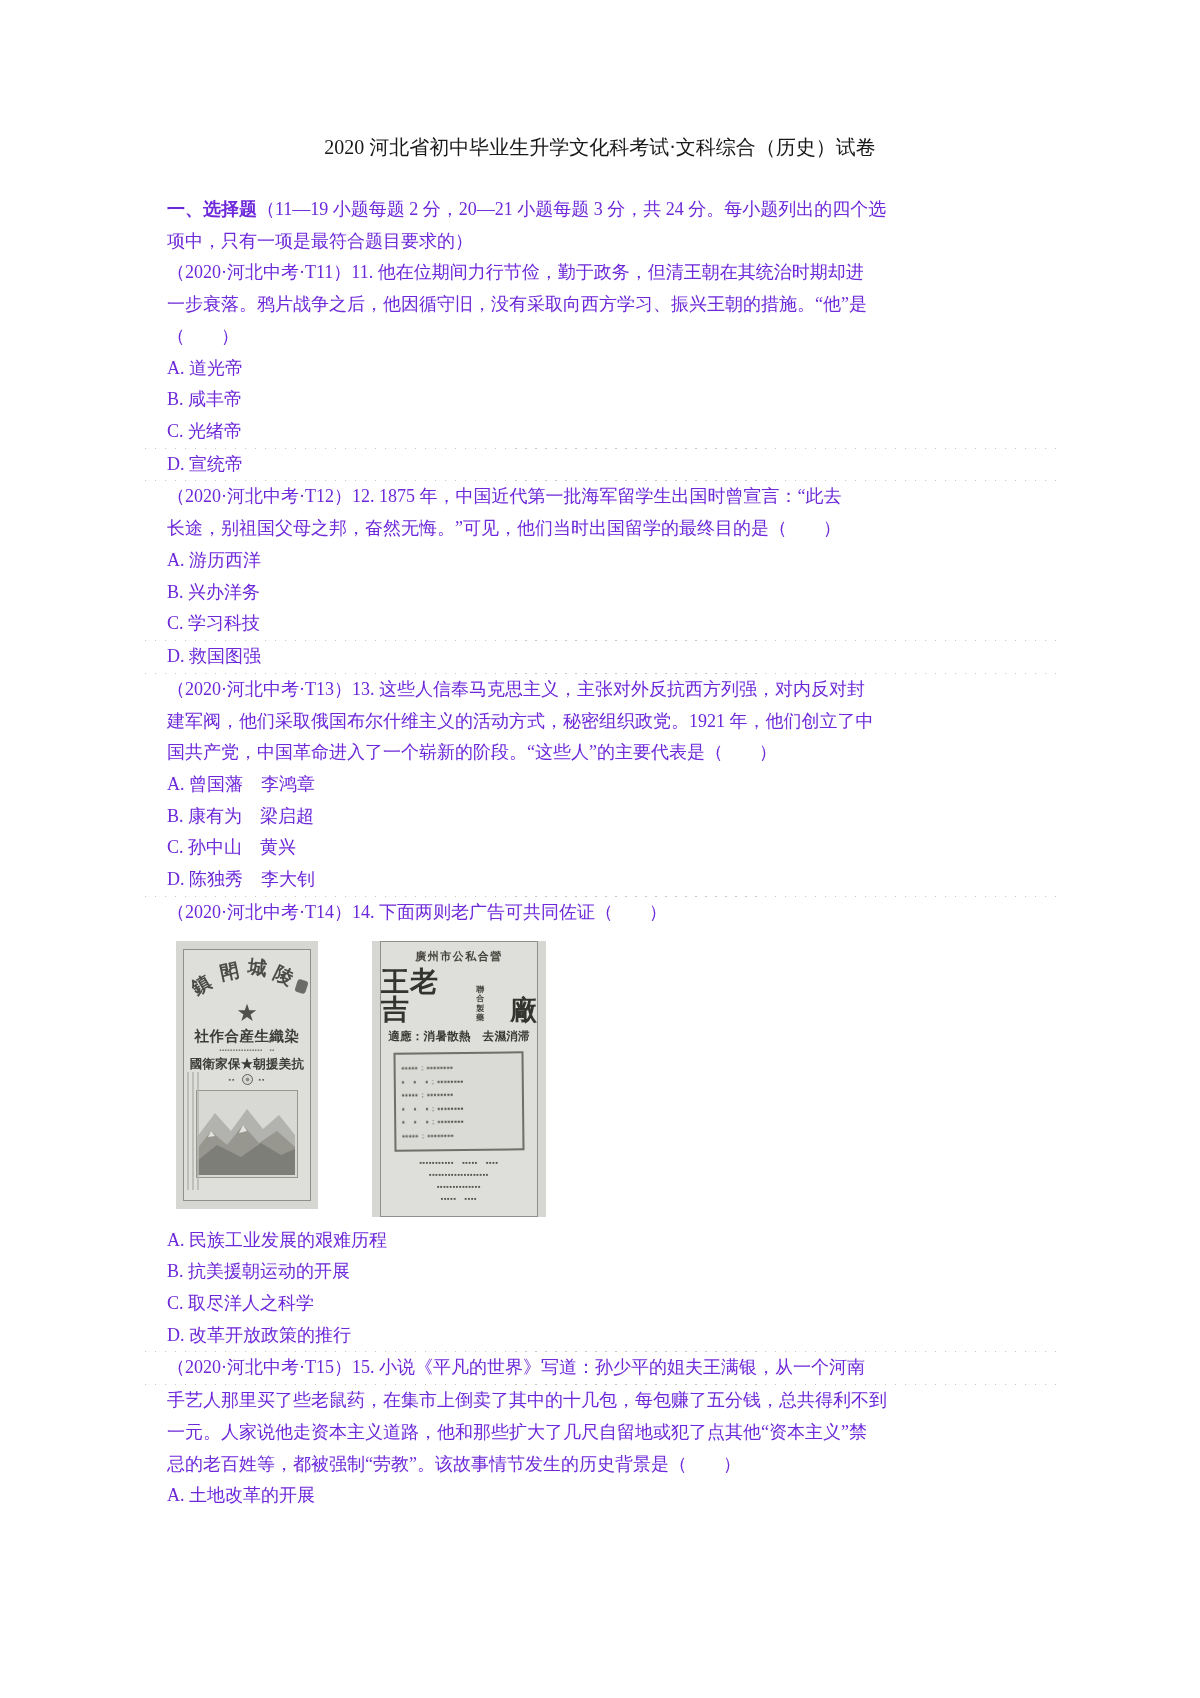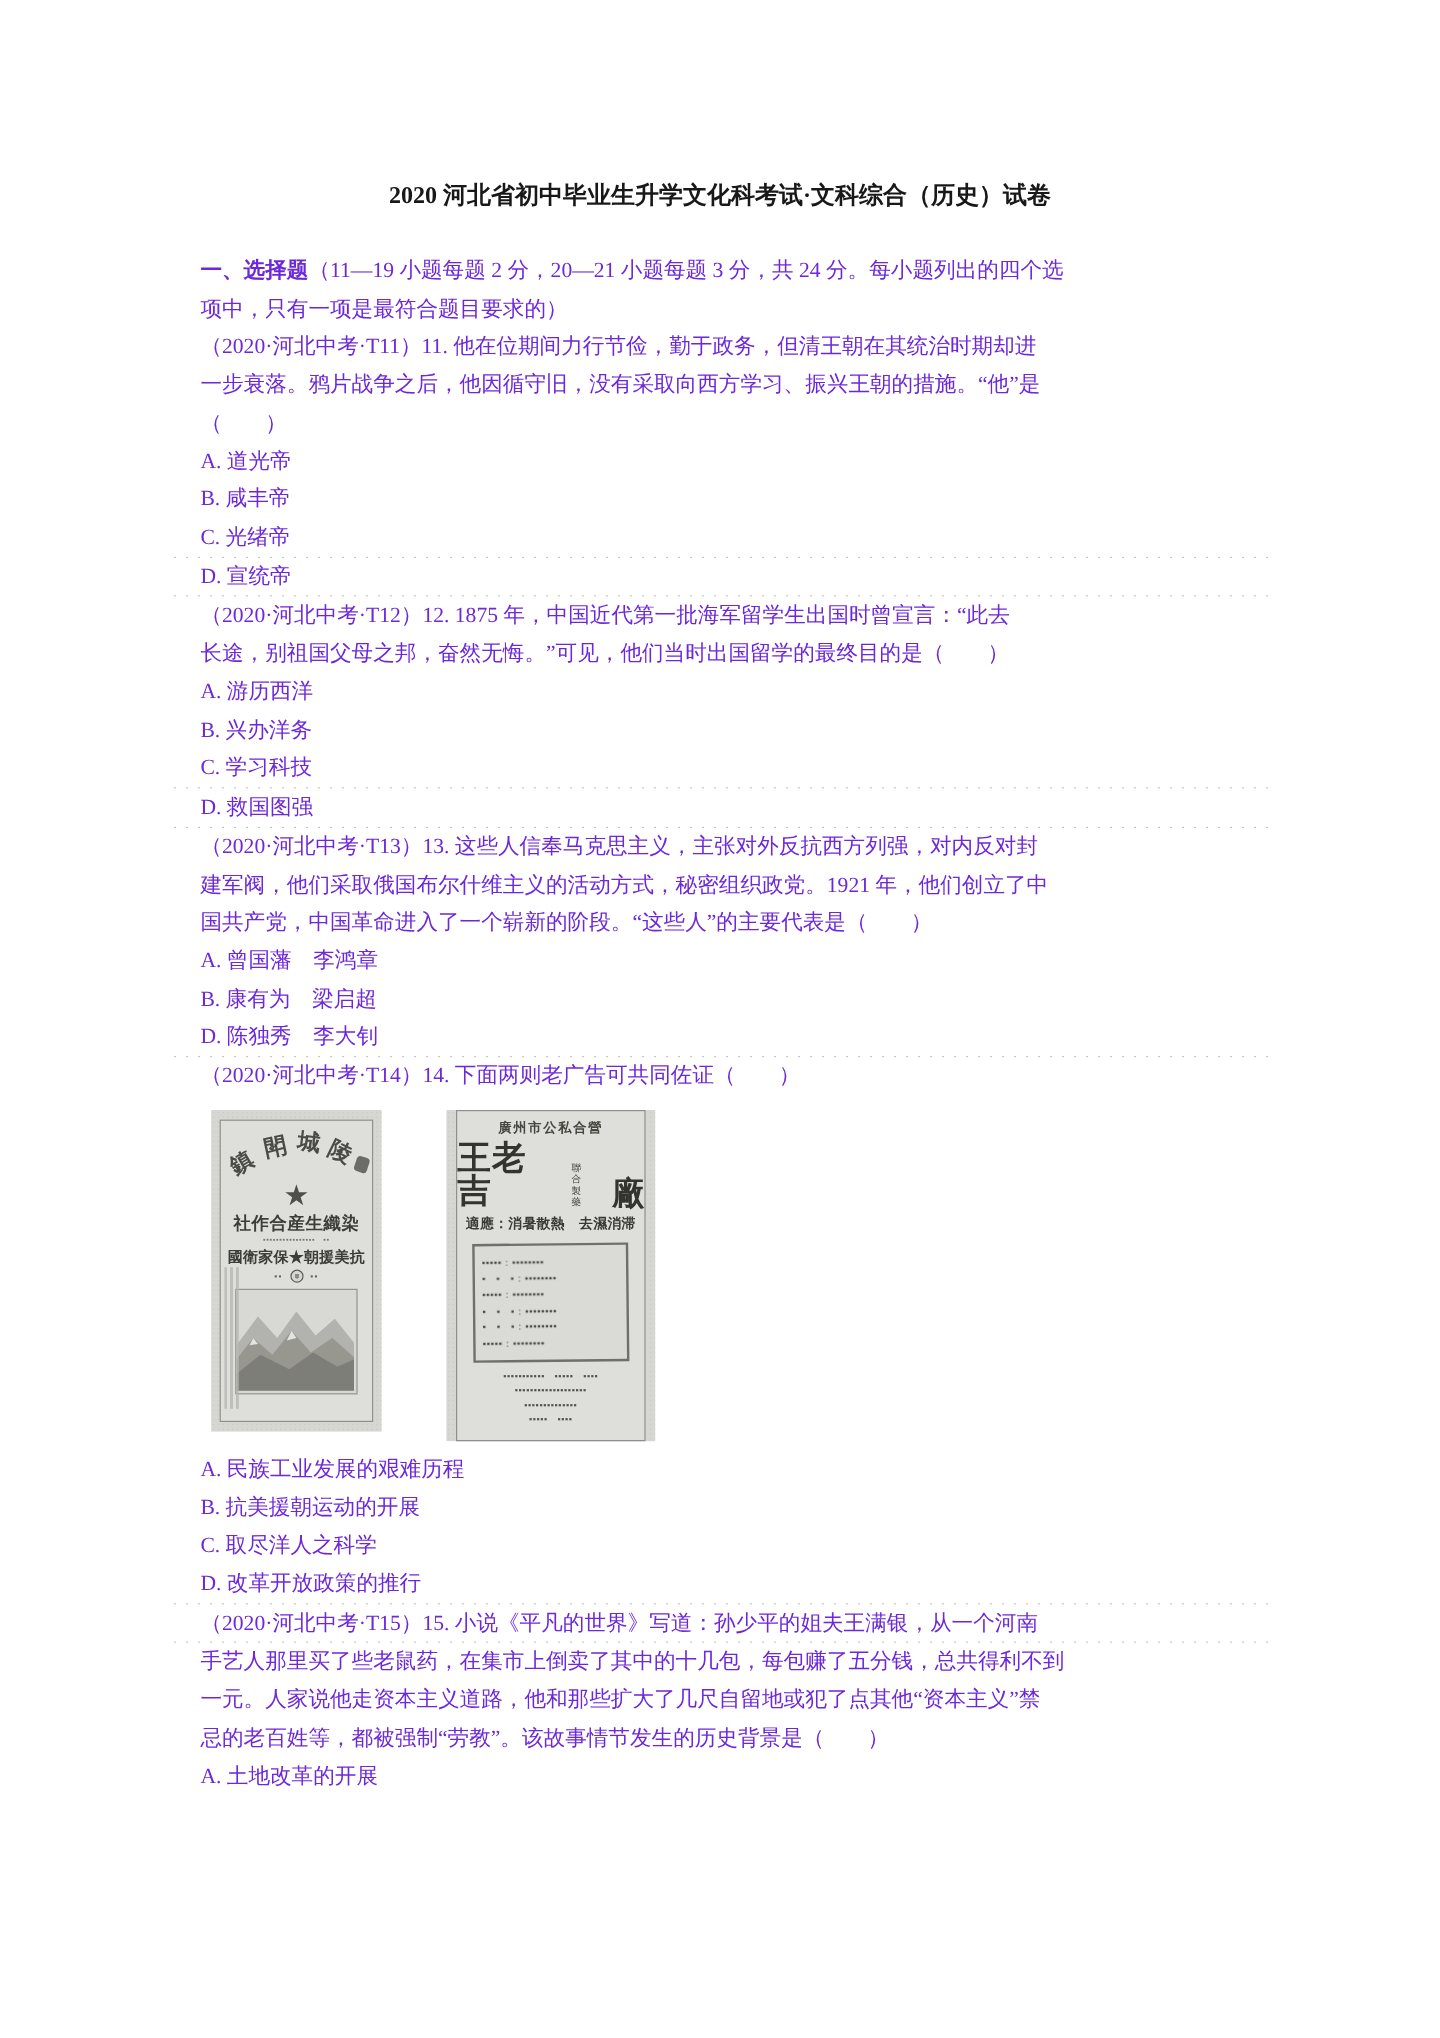--- a/index.html
+++ b/index.html
@@ -3,22 +3,22 @@
 <meta charset="utf-8">
 <style>
   html,body { margin:0; padding:0; background:#ffffff; }
   .page {
     position:relative; width:1200px; height:1698px; margin:0 auto;
     background:#ffffff; overflow:hidden;
     font-family:"Liberation Serif","DejaVu Serif",serif;
     color:#1e1e1e;
   }
   .title {
-    margin:16px; padding-top:132px; text-align:center;
-    font-size:20px; font-weight:bold; line-height:30px; color:#181818;
+    margin:0; padding-top:132px; text-align:center;
+    font-size:20px; font-weight:normal; line-height:30px; color:#181818;
   }
   #doc { margin:32px 0 0 167px; width:880px; }
   .line {
     margin:0; font-size:18px; line-height:31.72px;
     white-space:pre; color:#6d28d9;
   }
   .line .bold { font-weight:bold; }
   .divider {
     height:1px; margin:0 0 0 -22px; width:918px;
     background:repeating-linear-gradient(90deg,#c7c7c7 0 1.5px,transparent 1.5px 10px);
@@ -58,21 +58,21 @@
   .logo-side { font-size:7px; letter-spacing:1px; color:#66665e; filter:blur(0.2px); }
   .coop-logo { width:11px; height:11px; border:1.5px solid #5c5c58; border-radius:50%; box-sizing:border-box; background:radial-gradient(#8a8a86 30%, #d6d6d2 32%); }
   .stripes { position:absolute; left:3px; bottom:10px; width:12px; height:118px;
     background:repeating-linear-gradient(90deg,#b6b6b2 0 2px,transparent 2px 5px); opacity:0.8; }
   .mountain-box { margin:3px auto 0; width:100px; height:86px; border:1px solid #96968e; background:#d8d8d4; }
   
   .ad-hdr { text-align:center; font-size:11px; font-weight:bold; letter-spacing:1.5px; color:#46463f; line-height:20px; padding-top:4px; filter:blur(0.2px); }
   .brand-row { display:flex; justify-content:center; align-items:flex-end; gap:20px; line-height:1; margin-top:2px; }
   .brand-main { font-size:28px; font-weight:bold; color:#33332f; letter-spacing:1px; filter:blur(0.3px); }
   .brand-mid { display:flex; flex-direction:column; justify-content:center; gap:1px; padding-bottom:2px; }
-  .brand-mid span { font-size:8px; line-height:9px; font-weight:normal; color:#44443e; filter:blur(0.2px); }
+  .brand-mid span { font-size:8px; line-height:9px; font-weight:bold; color:#44443e; filter:blur(0.2px); }
   .brand-suffix { font-size:27px; font-weight:bold; color:#33332f; filter:blur(0.3px); }
   .ad-sub { text-align:center; font-size:11.5px; font-weight:bold; color:#3a3a34; letter-spacing:0.3px; line-height:18px; margin-top:3px; white-space:nowrap; filter:blur(0.3px); }
   .pbox { margin:7px auto 0; width:130px; box-sizing:border-box; border:2px solid #70706a; padding:7px 6px; transform:rotate(-0.6deg); background:#dadad6; }
   .pbox-row { font-size:8px; line-height:13.5px; letter-spacing:0.5px; color:#4a4a44; white-space:nowrap; overflow:hidden; filter:blur(0.3px); }
   .rfooter { margin-top:6px; }
   .rfooter .pbox-row { text-align:center; font-size:7.5px; line-height:12px; color:#55554d; }
 </style>
 </head>
 <body>
 
@@ -97,20 +97,21 @@
       <p class="line option">B. 兴办洋务</p>
       <p class="line option">C. 学习科技</p>
       <p class="divider"></p>
       <p class="line option">D. 救国图强</p>
       <p class="divider"></p>
       <p class="line body">（2020·河北中考·T13）13. 这些人信奉马克思主义，主张对外反抗西方列强，对内反对封</p>
       <p class="line body">建军阀，他们采取俄国布尔什维主义的活动方式，秘密组织政党。1921 年，他们创立了中</p>
       <p class="line body">国共产党，中国革命进入了一个崭新的阶段。“这些人”的主要代表是（　　）</p>
       <p class="line option">A. 曾国藩　李鸿章</p>
       <p class="line option">B. 康有为　梁启超</p>
+      <p class="line option">C. 孙中山　黄兴</p>
       <p class="line option">D. 陈独秀　李大钊</p>
       <p class="divider"></p>
       <p class="line body">（2020·河北中考·T14）14. 下面两则老广告可共同佐证（　　）</p>
       <div class="ads" id="ads-block" style="display: block;">
     <div class="ad ad-left">
       <div class="ad-inner">
         <div class="arc-row">
           <span class="arc-char arc-c0">鎮</span>
           <span class="arc-char arc-c1">閗</span>
           <span class="arc-char arc-c2">城</span>

